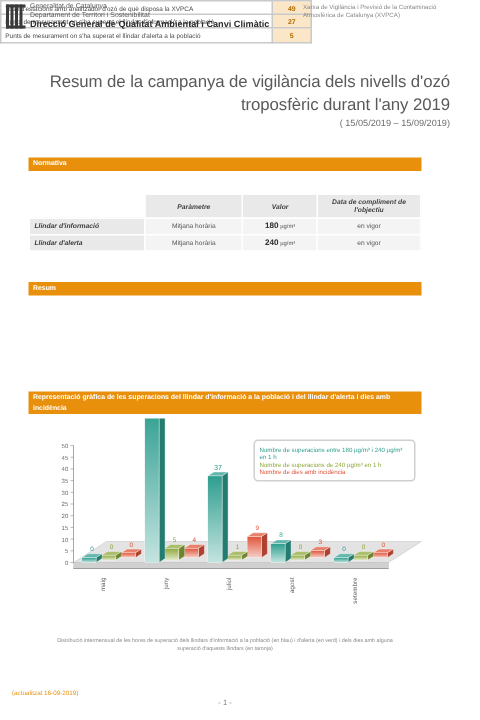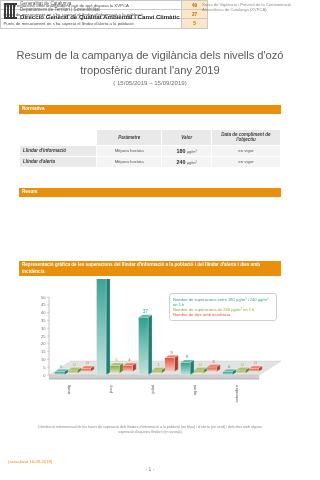--- a/index.html
+++ b/index.html
@@ -24,21 +24,21 @@
   .logo u{position:absolute;left:0;width:13px;height:2px;background:#3a3a3a;}
   .logo u.t{top:0;}
   .logo u.b{bottom:0;}
   .org{position:absolute;left:20px;top:1px;width:175px;}
   .org .l1,.org .l2{font-size:4.6px;line-height:5.6px;color:#555;letter-spacing:.02px;}
   .org .l3{font-size:6.1px;line-height:7.4px;font-weight:bold;color:#2b2b2b;margin-top:.5px;}
   .xvpca{position:absolute;right:6px;top:2px;width:92px;
     font-size:4.1px;line-height:5.2px;color:#8a8a8a;text-align:left;}
 
   
-  .titlewrap{position:absolute;left:0;top:48px;width:300px;text-align:center;}
+  .titlewrap{position:absolute;left:0;top:48px;width:300px;text-align:right;}
   .title{font-size:11.2px;line-height:14.5px;color:#5a5a5a;font-weight:normal;letter-spacing:-.05px;}
   .subtitle{font-size:6.1px;color:#6d6d6d;margin-top:2px;}
 
   
   .secbar{position:absolute;left:19px;width:262px;background:#E8900C;
     color:#ffffff;font-size:4.6px;font-weight:bold;line-height:6.2px;
     padding:1.3px 3px;box-sizing:border-box;}
 
   
   .tbl{position:absolute;border-collapse:collapse;font-size:4.4px;color:#4d4d4d;}

